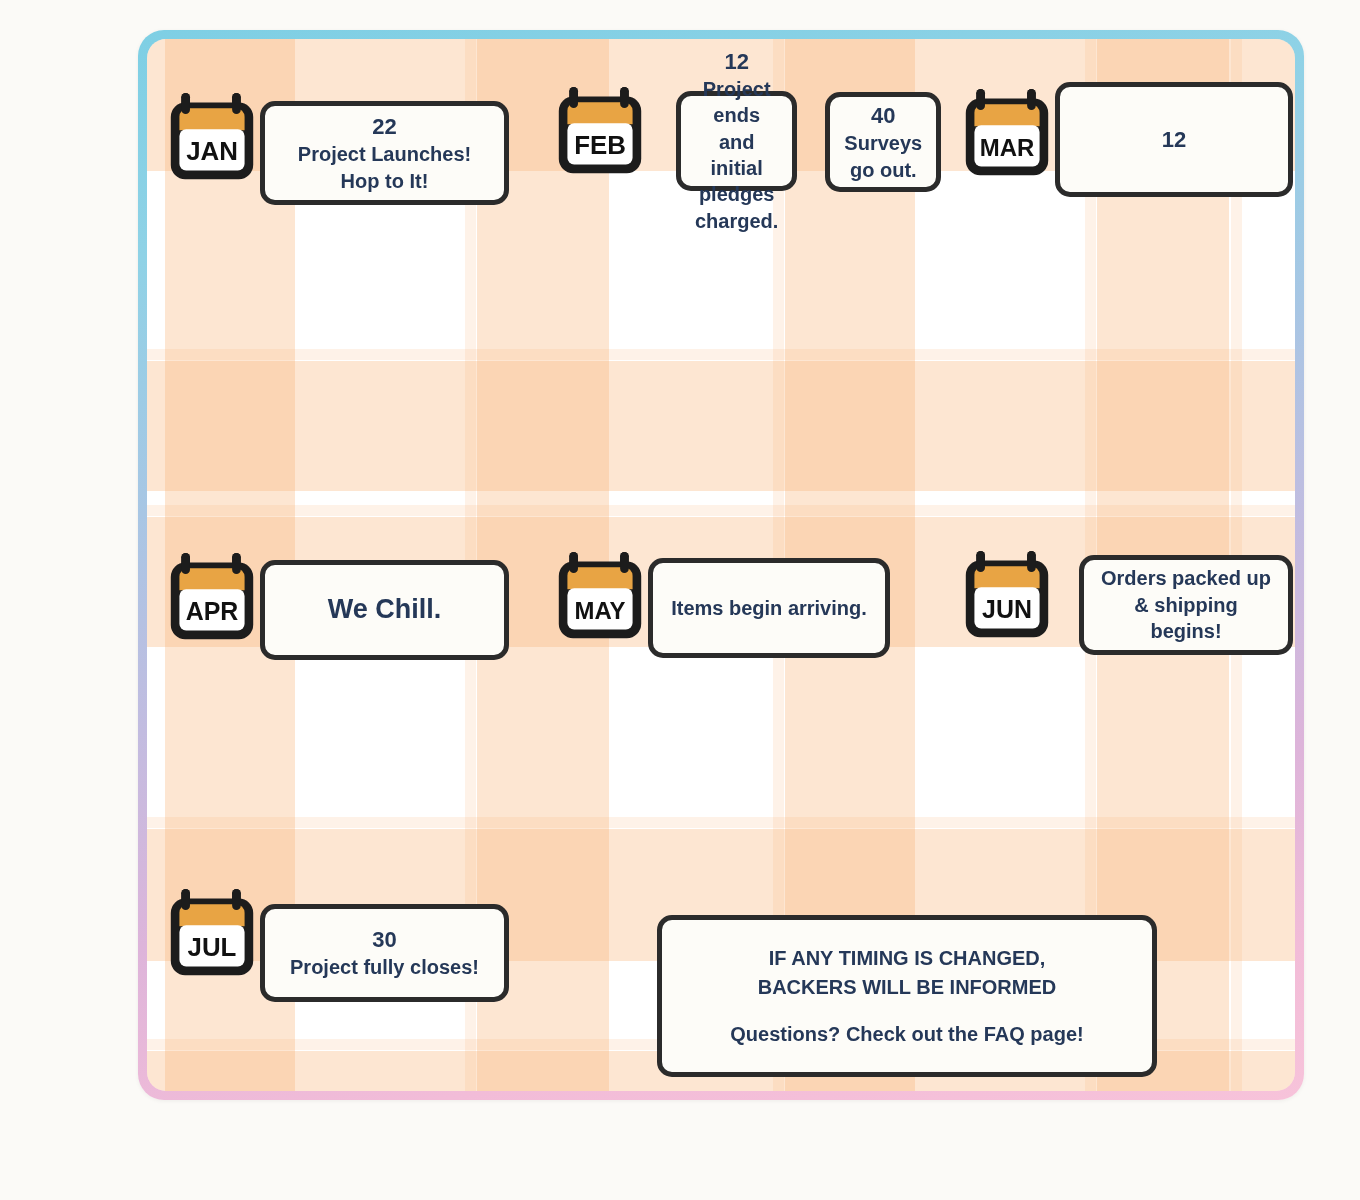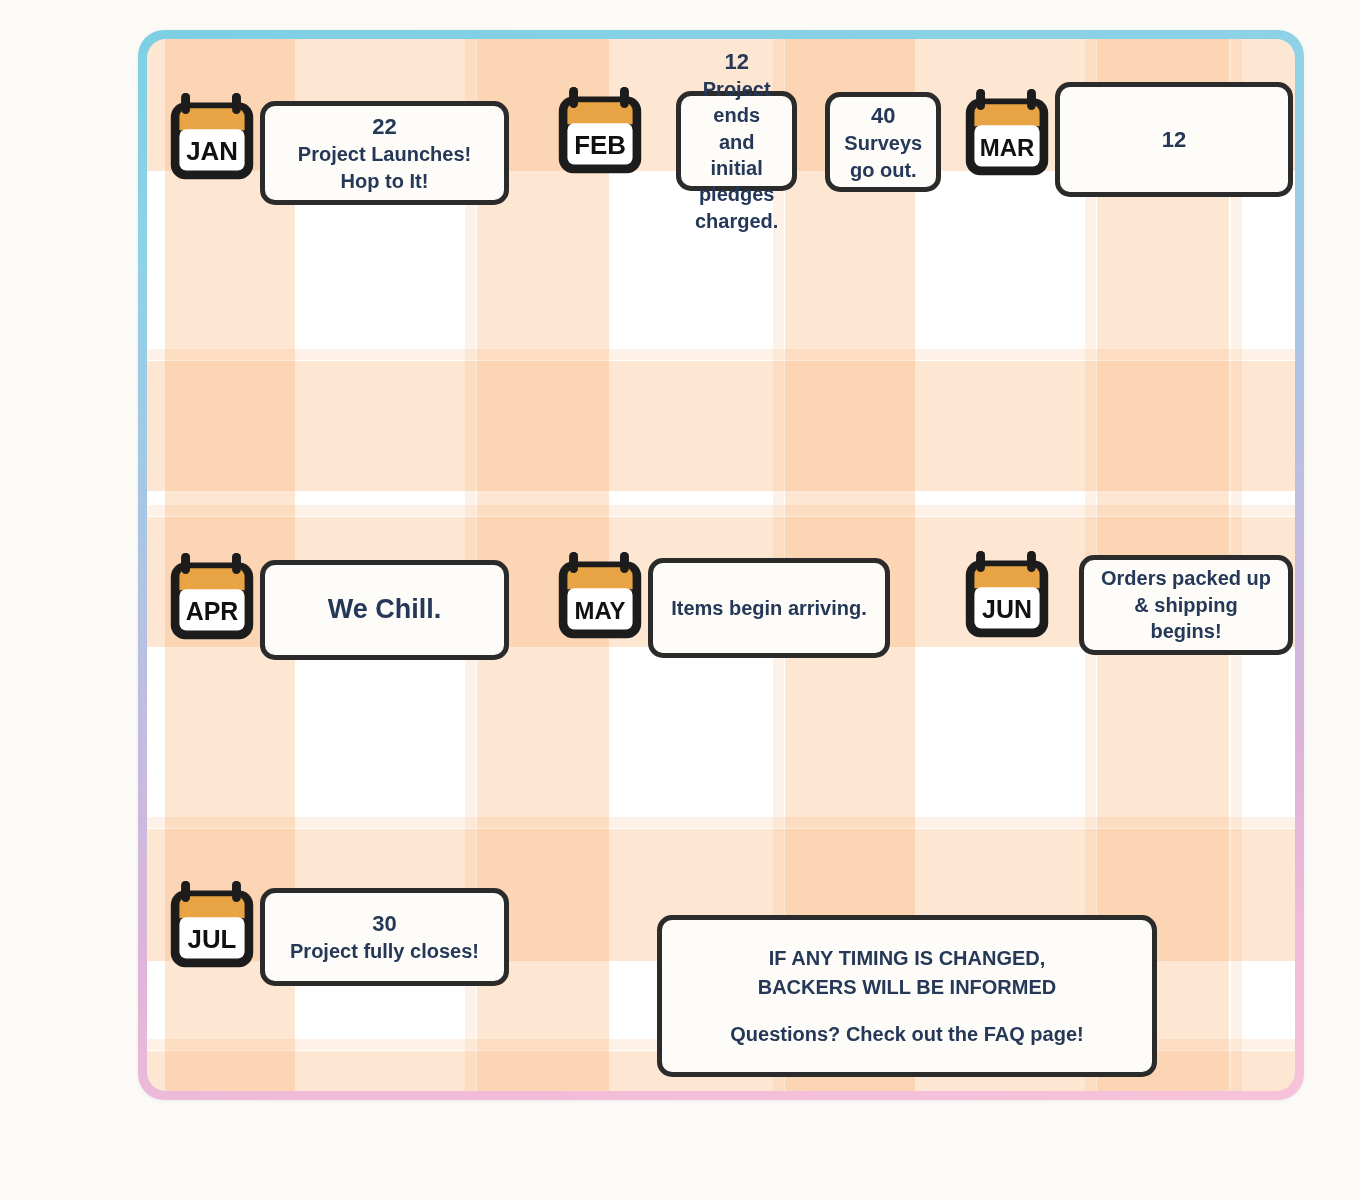--- a/index.html
+++ b/index.html
@@ -279,21 +279,21 @@
             <rect x="71" y="2" width="9" height="22" rx="4.5" fill="#1c1c1c"></rect>
             <rect x="7" y="12" width="86" height="80" rx="15" fill="#1c1c1c"></rect>
             <path d="M16 27 h68 v14 h-68 z" fill="#e8a444"></path>
             <path d="M16 27 a9 9 0 0 1 9 -9 h50 a9 9 0 0 1 9 9 z" fill="#e8a444"></path>
             <rect x="16" y="40" width="68" height="43" rx="7" fill="#ffffff"></rect>
             <rect x="18" y="2" width="9" height="22" rx="4.5" fill="#1c1c1c"></rect>
             <rect x="71" y="2" width="9" height="22" rx="4.5" fill="#1c1c1c"></rect>
             <text x="50" y="72" text-anchor="middle" font-family="Liberation Sans, sans-serif" font-size="27" font-weight="bold" fill="#111111">JUL</text>
           </svg>
         </div>
-        <div class="info-box" style="margin-top:24px;width:338px;height:98px;">
+        <div class="info-box" style="margin-top:40px;width:338px;height:98px;">
           <div class="box-day">30</div>
           <div class="box-text">Project fully closes!</div>
         </div>
       </div>
 
       <div class="info-box" style="position:absolute;left:510px;top:876px;width:500px;height:162px;">
         <div class="notice-line">IF ANY TIMING IS CHANGED,
 BACKERS WILL BE INFORMED</div>
         <div class="notice-gap"></div>
         <div class="notice-line">Questions? Check out the FAQ page!</div>

